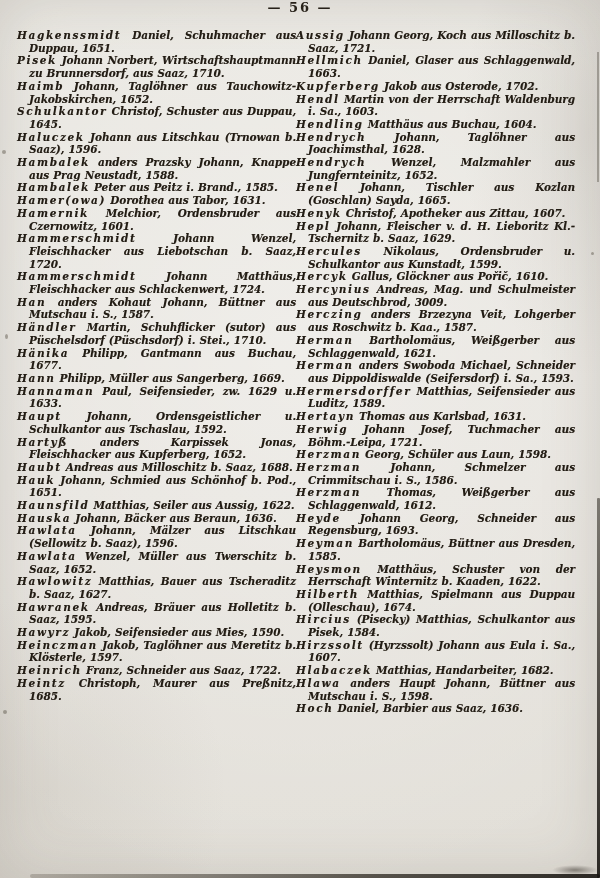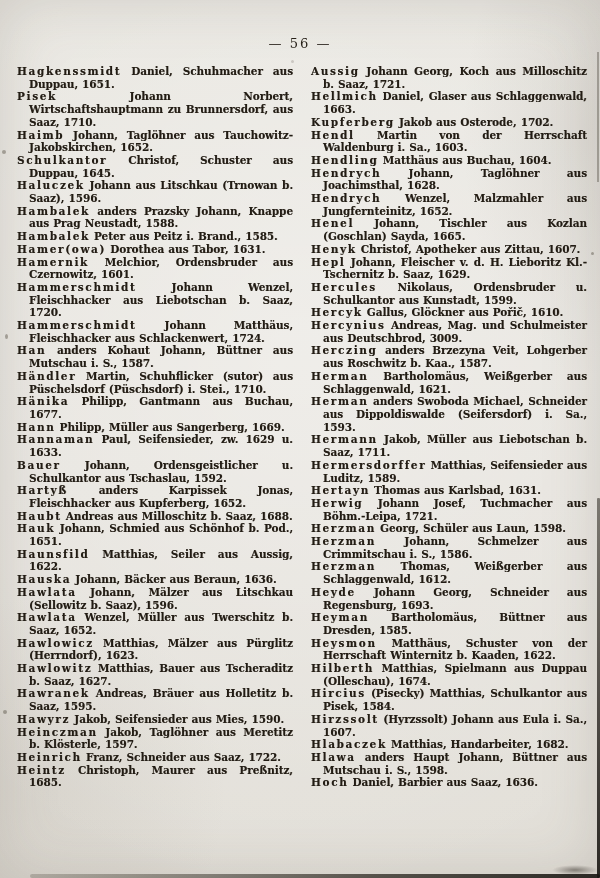--- a/index.html
+++ b/index.html
@@ -15,32 +15,31 @@
     background:
       radial-gradient(ellipse 120% 90% at 50% 40%, rgba(255,255,255,0.35), rgba(0,0,0,0) 70%),
       radial-gradient(ellipse 40% 30% at 8% 90%, rgba(120,110,95,0.10), rgba(0,0,0,0) 75%),
       radial-gradient(ellipse 30% 40% at 98% 15%, rgba(110,100,90,0.12), rgba(0,0,0,0) 70%),
       linear-gradient(180deg, #e9e7e1 0%, #e6e3dd 55%, #e2dfd8 100%);
     box-shadow: inset 0 0 60px rgba(90,80,65,0.18);
   }
   .page-header {
     position: relative;
     text-align: center;
-    padding-top: 20px;
     font-size: 13px;
-    font-weight: normal;
+    font-weight: bold;
     letter-spacing: 2px;
     color: #272119;
-    margin-top: 16px;
   }
   .columns {
     position: relative;
     display: flex;
-    gap: 18px;
+    gap: 0;
     padding: 14px 13px 0 17px;
+    font-style: italic;
   }
   .column { width: 279px; }
   .entry {
     margin: 0;
     font-size: 10.4px;
     line-height: 12.7px;
     text-align: justify;
     padding-left: 12px;
     text-indent: -12px;
     color: #221c14;
@@ -109,37 +108,36 @@
   <p class="entry"><span class="entry-name">Han</span><span class="entry-text"> anders Kohaut Johann, Büttner aus Mutschau i. S., 1587.</span></p>
 
   <p class="entry"><span class="entry-name">Händler</span><span class="entry-text"> Martin, Schuhflicker (sutor) aus Püschelsdorf (Püschsdorf) i. Stei., 1710.</span></p>
 
   <p class="entry"><span class="entry-name">Hänika</span><span class="entry-text"> Philipp, Gantmann aus Buchau, 1677.</span></p>
 
   <p class="entry"><span class="entry-name">Hann</span><span class="entry-text"> Philipp, Müller aus Sangerberg, 1669.</span></p>
 
   <p class="entry"><span class="entry-name">Hannaman</span><span class="entry-text"> Paul, Seifensieder, zw. 1629 u. 1633.</span></p>
 
-  <p class="entry"><span class="entry-name">Bauer</span><span class="entry-text"> Johann, Ordensgeistlicher u. Schulkantor aus Tschaslau, 1592.</span></p>
+  <p class="entry"><span class="entry-name">Haupt</span><span class="entry-text"> Johann, Ordensgeistlicher u. Schulkantor aus Tschaslau, 1592.</span></p>
 
   <p class="entry"><span class="entry-name">Hartyß</span><span class="entry-text"> anders Karpissek Jonas, Fleischhacker aus Kupferberg, 1652.</span></p>
 
   <p class="entry"><span class="entry-name">Haubt</span><span class="entry-text"> Andreas aus Milloschitz b. Saaz, 1688.</span></p>
 
   <p class="entry"><span class="entry-name">Hauk</span><span class="entry-text"> Johann, Schmied aus Schönhof b. Pod., 1651.</span></p>
 
   <p class="entry"><span class="entry-name">Haunsfild</span><span class="entry-text"> Matthias, Seiler aus Aussig, 1622.</span></p>
 
   <p class="entry"><span class="entry-name">Hauska</span><span class="entry-text"> Johann, Bäcker aus Beraun, 1636.</span></p>
 
   <p class="entry"><span class="entry-name">Hawlata</span><span class="entry-text"> Johann, Mälzer aus Litschkau (Sellowitz b. Saaz), 1596.</span></p>
 
   <p class="entry"><span class="entry-name">Hawlata</span><span class="entry-text"> Wenzel, Müller aus Twerschitz b. Saaz, 1652.</span></p>
 
-  <p class="entry"><span class="entry-name">Hawlowicz</span><span class="entry-text"> Matthias, Mälzer aus Pürglitz (Herrndorf), 1623.</span></p>
 
   <p class="entry"><span class="entry-name">Hawlowitz</span><span class="entry-text"> Matthias, Bauer aus Tscheraditz b. Saaz, 1627.</span></p>
 
   <p class="entry"><span class="entry-name">Hawranek</span><span class="entry-text"> Andreas, Bräuer aus Holletitz b. Saaz, 1595.</span></p>
 
   <p class="entry"><span class="entry-name">Hawyrz</span><span class="entry-text"> Jakob, Seifensieder aus Mies, 1590.</span></p>
 
   <p class="entry"><span class="entry-name">Heinczman</span><span class="entry-text"> Jakob, Taglöhner aus Meretitz b. Klösterle, 1597.</span></p>
 
   <p class="entry"><span class="entry-name">Heinrich</span><span class="entry-text"> Franz, Schneider aus Saaz, 1722.</span></p>
@@ -172,21 +170,20 @@
   <p class="entry"><span class="entry-name">Hercyk</span><span class="entry-text"> Gallus, Glöckner aus Pořič, 1610.</span></p>
 
   <p class="entry"><span class="entry-name">Hercynius</span><span class="entry-text"> Andreas, Mag. und Schulmeister aus Deutschbrod, 3009.</span></p>
 
   <p class="entry"><span class="entry-name">Herczing</span><span class="entry-text"> anders Brzezyna Veit, Lohgerber aus Roschwitz b. Kaa., 1587.</span></p>
 
   <p class="entry"><span class="entry-name">Herman</span><span class="entry-text"> Bartholomäus, Weißgerber aus Schlaggenwald, 1621.</span></p>
 
   <p class="entry"><span class="entry-name">Herman</span><span class="entry-text"> anders Swoboda Michael, Schneider aus Dippoldiswalde (Seifersdorf) i. Sa., 1593.</span></p>
 
-  <p class="entry"><span class="entry-name">Hermann</span><span class="entry-text"> Jakob, Müller aus Liebotschan b. Saaz, 1711.</span></p>
 
   <p class="entry"><span class="entry-name">Hermersdorffer</span><span class="entry-text"> Matthias, Seifensieder aus Luditz, 1589.</span></p>
 
   <p class="entry"><span class="entry-name">Hertayn</span><span class="entry-text"> Thomas aus Karlsbad, 1631.</span></p>
 
   <p class="entry"><span class="entry-name">Herwig</span><span class="entry-text"> Johann Josef, Tuchmacher aus Böhm.-Leipa, 1721.</span></p>
 
   <p class="entry"><span class="entry-name">Herzman</span><span class="entry-text"> Georg, Schüler aus Laun, 1598.</span></p>
 
   <p class="entry"><span class="entry-name">Herzman</span><span class="entry-text"> Johann, Schmelzer aus Crimmitschau i. S., 1586.</span></p>

